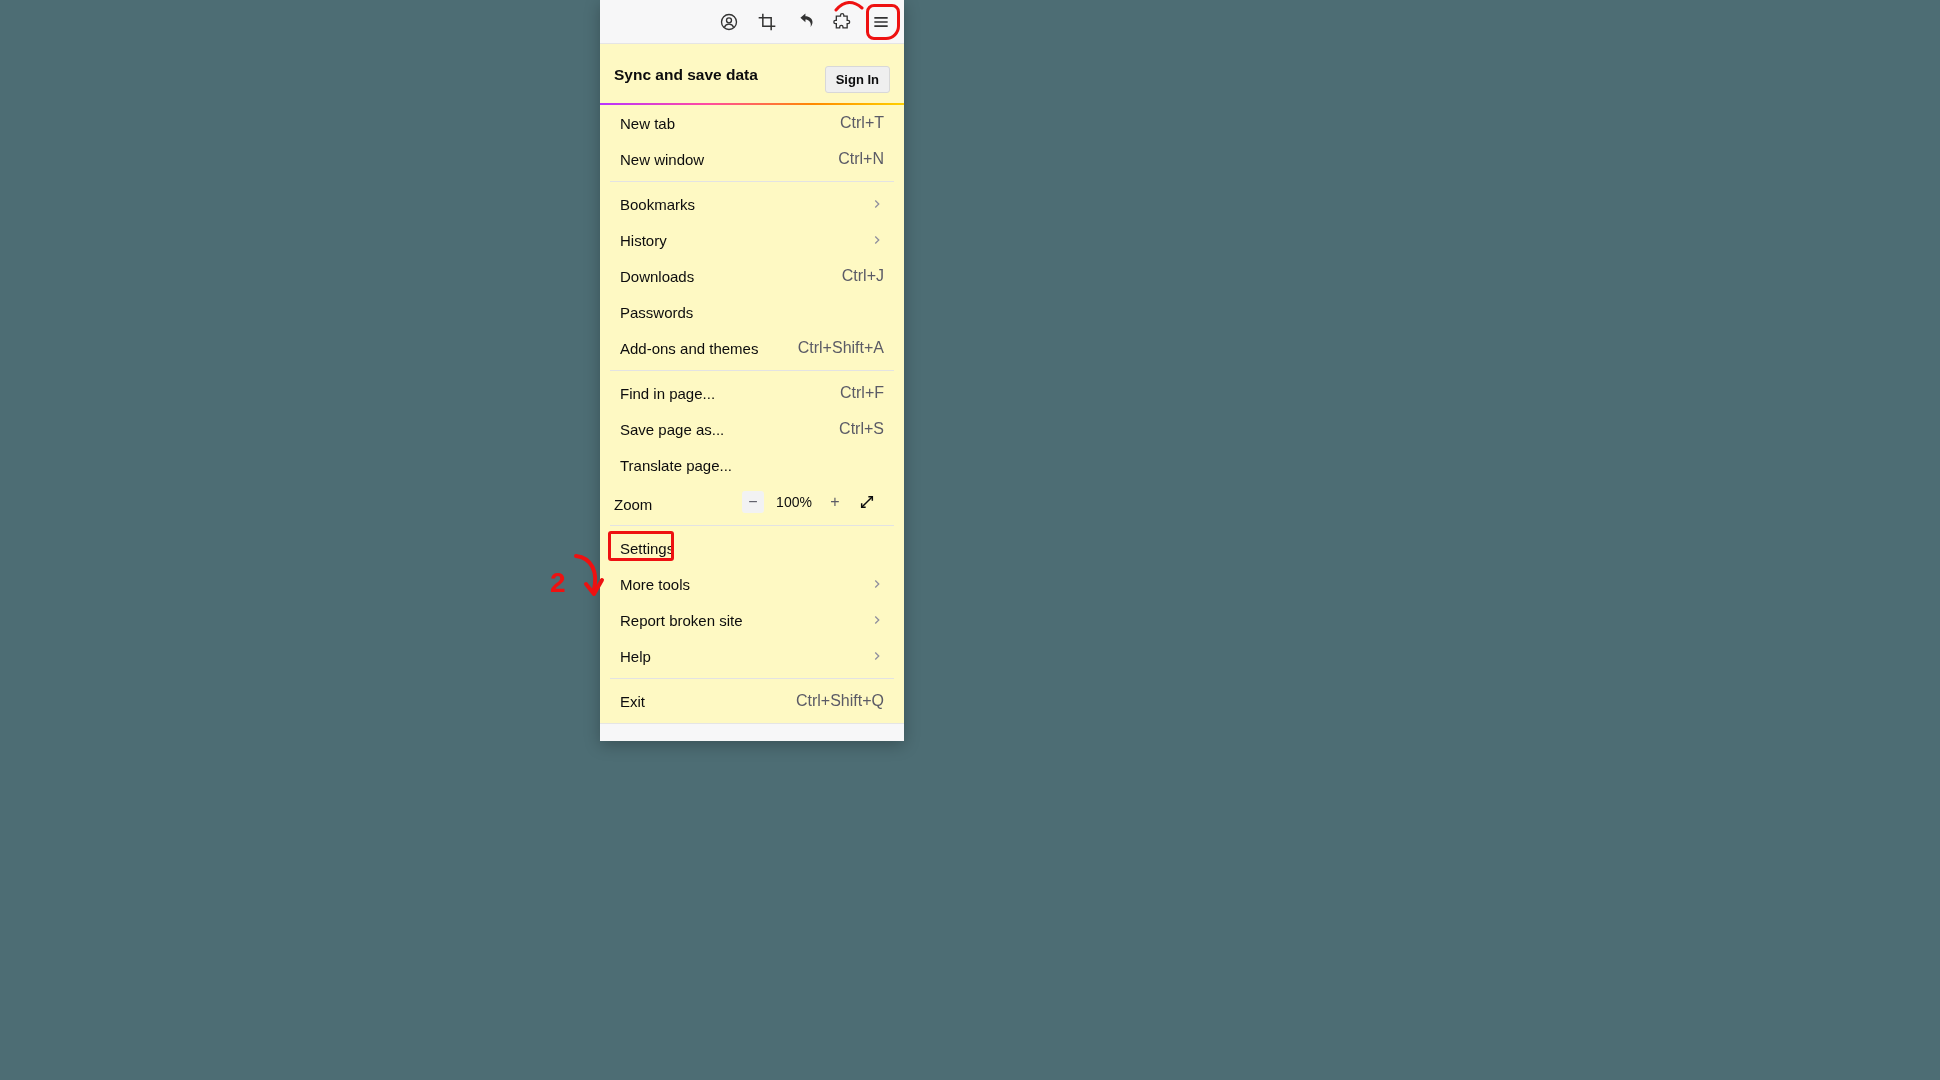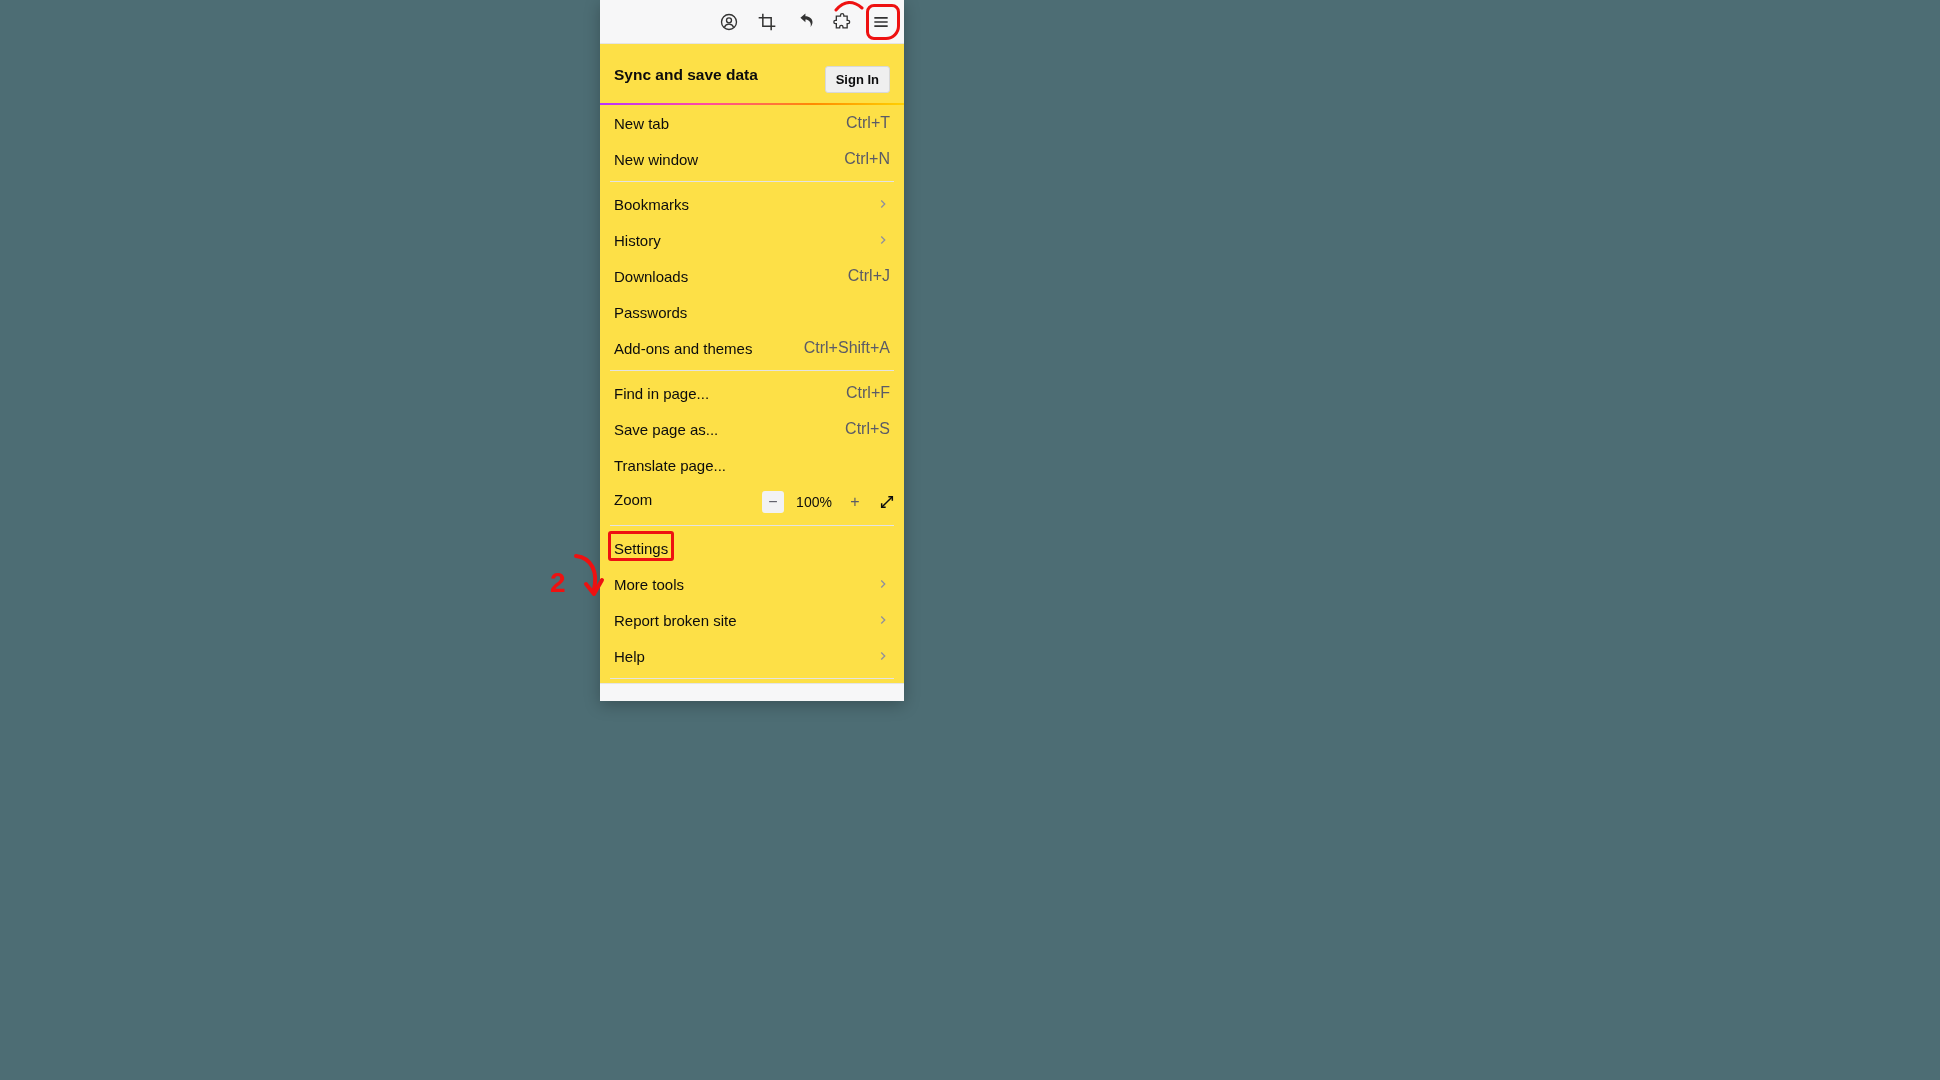--- a/index.html
+++ b/index.html
@@ -52,21 +52,21 @@
     pointer-events: none;
   }
   .hamburger-tick {
     position: absolute;
     right: 40px;
     top: -2px;
     width: 30px;
     height: 14px;
     pointer-events: none;
   }
-  .menu { background: #fde047; }
+  .menu { background: #fef9c3; }
   .sync-row {
     display: flex;
     align-items: center;
     justify-content: space-between;
     padding: 12px 14px 10px 14px;
   }
   .sync-title {
     font-weight: 700;
     font-size: 15.5px;
     color: #0c0c0d;
@@ -88,42 +88,42 @@
   }
   .sep {
     height: 1px;
     background: #e3e3e3;
     margin: 4px 10px;
   }
   .item {
     display: flex;
     align-items: center;
     justify-content: space-between;
-    padding: 8px 14px;
+    padding: 8px 20px;
     font-size: 15px;
     color: #0c0c0d;
     cursor: pointer;
     min-height: 36px;
   }
   .item .label { flex: 1; }
   .shortcut {
     font-size: 16px;
     color: #5b5b66;
     white-space: nowrap;
   }
   .chev {
     color: #8f8f9d;
     display: flex;
     align-items: center;
   }
   .chev svg { width: 14px; height: 14px; }
   .zoom-row {
     display: flex;
-    align-items: flex-start;
-    padding: 8px 6px 8px 14px;
+    align-items: flex-end;
+    padding: 8px 26px 8px 14px;
     font-size: 15px;
     color: #0c0c0d;
     min-height: 38px;
   }
   .zoom-row .label { flex: 1; }
   .zoom-ctrl {
     display: flex;
     align-items: center;
     gap: 10px;
   }
@@ -300,20 +300,24 @@
       <span class="label">Help</span>
       <span class="chev">
           <svg viewBox="0 0 24 24" fill="none" stroke="currentColor" stroke-width="2.2">
             <path d="M9 6l6 6-6 6"></path>
           </svg>
         </span>
     </div>
 
     <div class="sep"></div>
 
+    <div class="item">
+      <span class="label">Exit</span>
+      <span class="shortcut">Ctrl+Shift+Q</span>
+    </div>
 
     <div class="bottom-gap"></div>
   </div>
 </div>
 
 <svg class="annot-2" style="left:546px; top:548px; width:62px; height:62px;" viewBox="0 0 62 62">
 
   <path d="M30 8 C 46 10, 52 24, 48 42" fill="none" stroke="#e11" stroke-width="4" stroke-linecap="round"></path>
 
   <path d="M40 36 L48 46 L56 32" fill="none" stroke="#e11" stroke-width="4" stroke-linecap="round" stroke-linejoin="round"></path>

